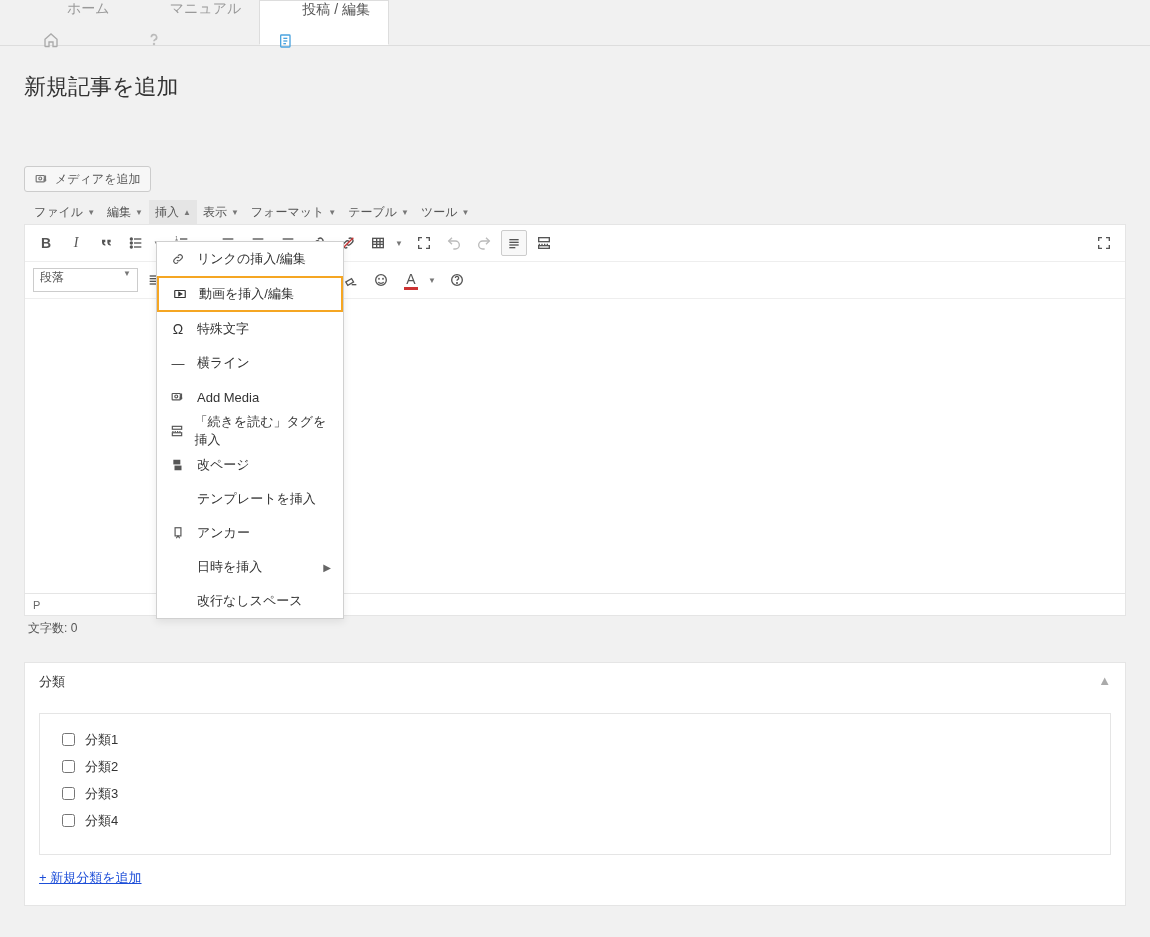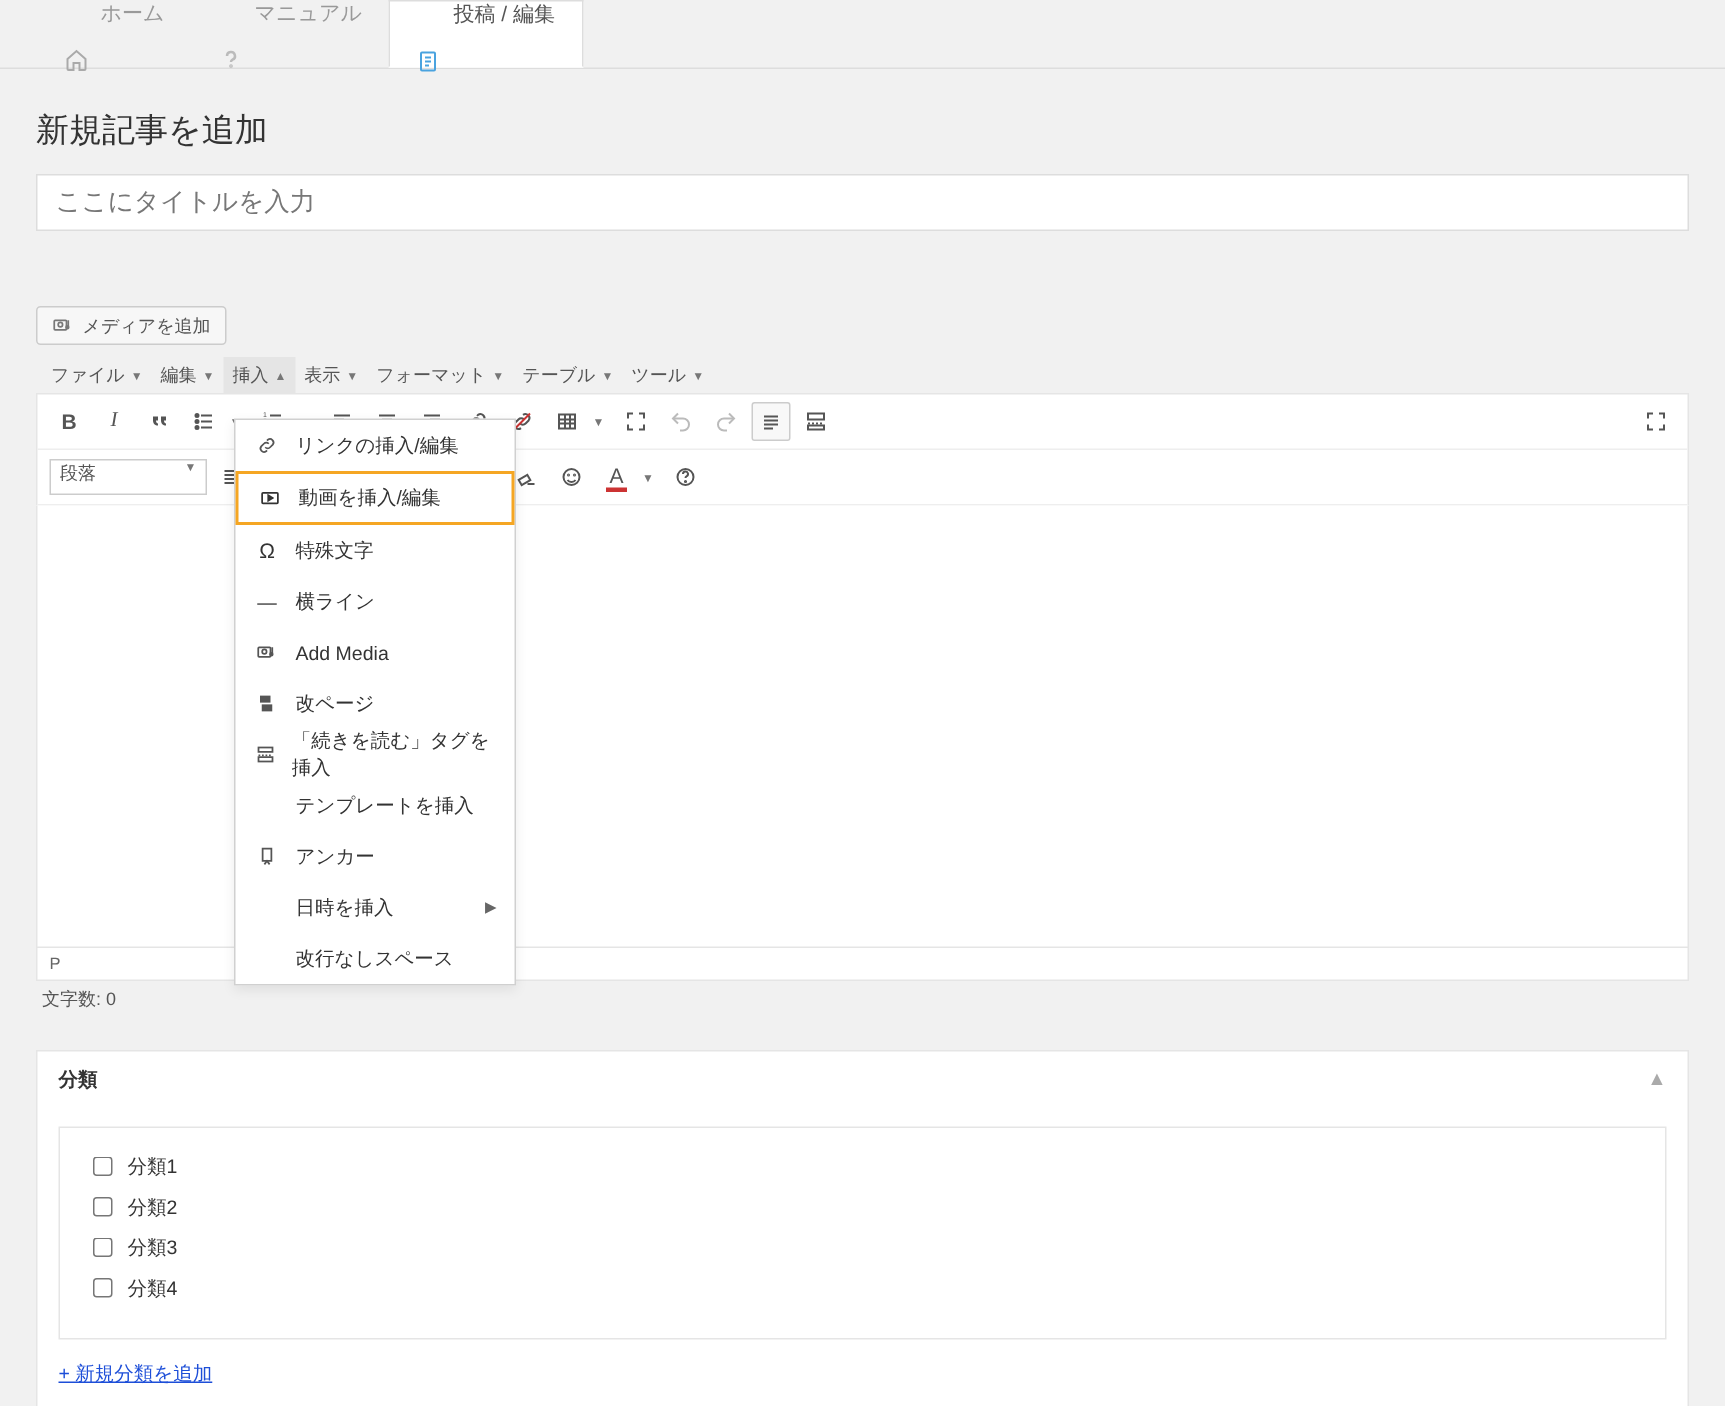--- a/index.html
+++ b/index.html
@@ -47,21 +47,21 @@
 
   
   .dropdown { position:absolute; left:131px; top:0px; width:188px; background:#fff; border:1px solid #d0d0d0; box-shadow:0 3px 8px rgba(0,0,0,0.08); z-index:50;margin-top:16px; }
   .dd-item{height:34px;display:flex;align-items:center;padding:0 12px;font-size:13px;color:#333;cursor:pointer;}
   .dd-item.highlight{border:2px solid #f5a623; height:36px;}
   .dd-item .di{width:18px;display:flex;justify-content:center;margin-right:10px;}
   .dd-item .dsub{margin-left:auto;font-size:10px;color:#666;}
 
   
   .cat-panel { margin:24px 24px 0 24px; background:#fff; border:1px solid #e5e5e5; }
-  .cat-head { padding:10px 14px; font-size:13px; font-weight:700; color:#333; display:flex; align-items:flex-start; }
+  .cat-head { padding:10px 14px; font-size:13px; font-weight:400; color:#333; display:flex; align-items:flex-start; }
   .cat-head .col-caret{margin-left:auto;color:#aaa;}
   .cat-body { padding:12px 14px 18px 14px; }
   .cat-inner { border:1px solid #e5e5e5; padding:12px 18px 20px 18px; }
   .cat-line { display:flex; align-items:center; padding:4px 0; font-size:13px; color:#333; }
   .cat-line input[type=checkbox]{margin-right:10px;}
   .addcat{display:inline-block;margin-top:14px;font-size:13px;color:#1d4ed8;text-decoration:underline;cursor:pointer;}
 
   svg { display:block; }
 </style>
 </head>
@@ -98,23 +98,20 @@
           </svg>
       </span>
       <span>投稿 / 編集</span>
     </div>
   </div>
 
   
   <div class="heading">新規記事を追加</div>
 
   
-  <div class="title-wrap">
-    <input class="title-input" type="text" placeholder="ここにタイトルを入力" style="">
-  </div>
 
   
   <button class="mediabtn">
     <span class="ticon">
       <svg viewBox="0 0 24 24" fill="none" stroke="#777" stroke-width="2">
           <rect x="2" y="6" width="14" height="11" rx="1"></rect>
           <circle cx="9" cy="11" r="2.5"></circle>
           <path d="M18 6v7"></path>
           <circle cx="17" cy="14" r="1.5" fill="#777"></circle>
         </svg>
@@ -386,36 +383,36 @@
                 <rect x="2" y="6" width="14" height="11" rx="1"></rect>
                 <circle cx="9" cy="11" r="2.5"></circle>
                 <path d="M18 6v7"></path>
                 <circle cx="17" cy="14" r="1.5" fill="#555"></circle>
               </svg>
             </span>
           <span>Add Media</span>
         </div>
         <div class="dd-item">
           <span class="di">
-              <svg viewBox="0 0 24 24" width="14" height="14" fill="#555">
-                <rect x="4" y="3" width="12" height="8"></rect>
-                <rect x="6" y="13" width="12" height="8"></rect>
-              </svg>
-            </span>
-          <span>改ページ</span>
-        </div>
-        <div class="dd-item">
-          <span class="di">
               <svg viewBox="0 0 24 24" width="14" height="14" stroke="#555" stroke-width="2">
                 <rect x="4" y="4" width="16" height="5" fill="none"></rect>
                 <line x1="4" y1="13" x2="20" y2="13" stroke-dasharray="2 2"></line>
                 <rect x="4" y="15" width="16" height="5" fill="none"></rect>
               </svg>
             </span>
           <span>「続きを読む」タグを挿入</span>
+        </div>
+        <div class="dd-item">
+          <span class="di">
+              <svg viewBox="0 0 24 24" width="14" height="14" fill="#555">
+                <rect x="4" y="3" width="12" height="8"></rect>
+                <rect x="6" y="13" width="12" height="8"></rect>
+              </svg>
+            </span>
+          <span>改ページ</span>
         </div>
         <div class="dd-item">
           <span class="di"></span>
           <span>テンプレートを挿入</span>
         </div>
         <div class="dd-item">
           <span class="di">
               <svg viewBox="0 0 24 24" width="14" height="14" fill="none" stroke="#555" stroke-width="2">
                 <rect x="7" y="3" width="10" height="14"></rect>
                 <path d="M9 21l3-4 3 4"></path>

